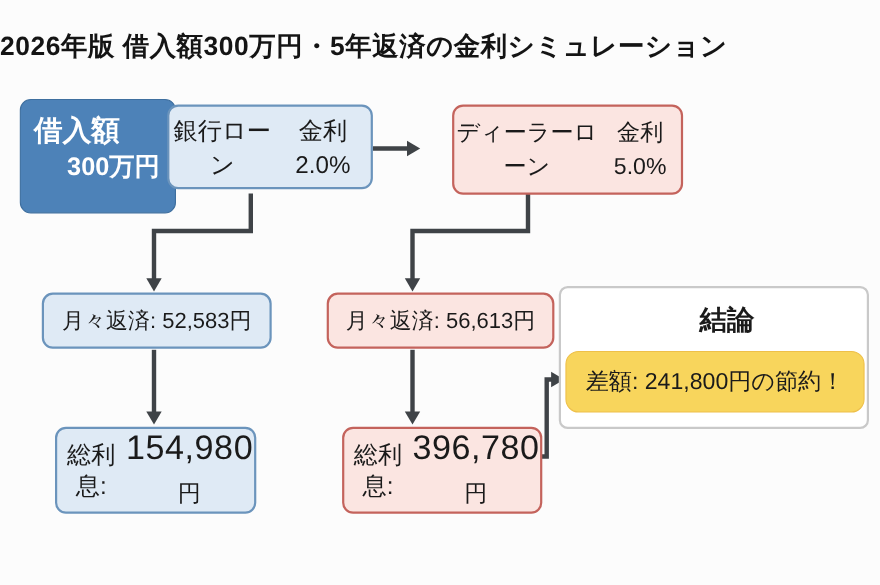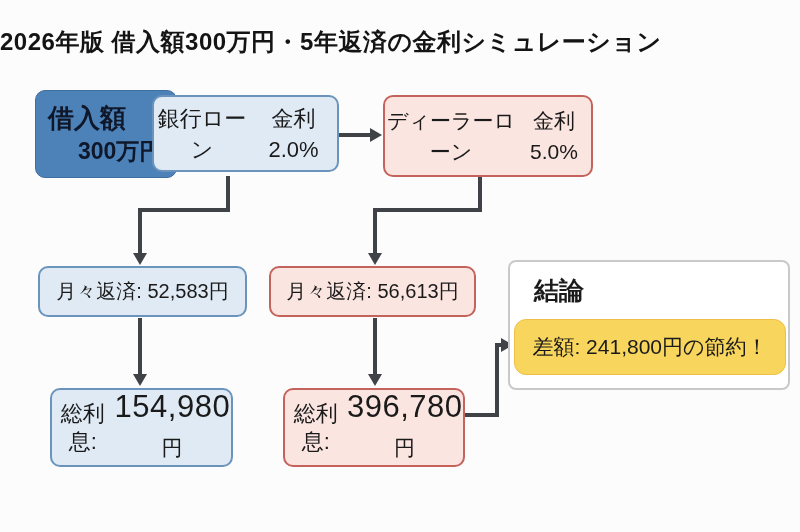--- a/index.html
+++ b/index.html
@@ -29,37 +29,38 @@
     text-align: left;
     font-size: 24px;
     font-weight: bold;
     letter-spacing: 0.5px;
     color: #141414;
   }
 
   .box { position: absolute; box-sizing: border-box; border-radius: 10px; }
 
   .loan-amount-box {
-    left: 35px; top: 90px; width: 142px; height: 88px;
+    left: 18px; top: 90px; width: 142px; height: 104px;
     background: var(--blue-dark, #4d82b8);
     border: 1px solid #3e6f9f;
-    color: #0f172a;
+    color: #ffffff;
     padding: 10px 0 0 12px;
     z-index: 1;
   }
   .loan-amount-box .l1 { font-size: 26px; font-weight: bold; line-height: 34px; }
   .loan-amount-box .l2 { font-size: 23px; font-weight: bold; line-height: 32px; margin-left: 30px; }
 
   .blue-box {
     background: var(--blue-light-bg, #dfeaf5);
     border: 2px solid var(--blue-border, #6b94bc);
   }
   .pink-box {
     background: var(--pink-bg, #fbe5e1);
     border: 2px solid var(--pink-border, #c4635c);
+    margin-left: 28px;
   }
   .center-txt {
     display: flex; flex-direction: row;
     align-items: center; justify-content: center;
     text-align: center;
   }
 
   .bank-loan-box  { left: 152px; top: 95px;  width: 187px; height: 77px; z-index: 2; font-size: 22px; line-height: 31px; }
   .dealer-loan-box{ left: 383px; top: 95px;  width: 210px; height: 82px; font-size: 21px; line-height: 31px; }
 
@@ -74,20 +75,21 @@
   .dealer-total-box { left: 283px; top: 388px; width: 182px; height: 79px; }
 
   .conclusion-box {
     left: 508px; top: 260px; width: 282px; height: 130px;
     background: #ffffff;
     border: 2px solid var(--conclusion-border, #c9c9c9);
     border-radius: 8px;
   }
   .conclusion-title {
     margin-top: 12px;
+    text-align: center;
     font-size: 25px;
     font-weight: 600;
     padding-left: 24px;
   }
   .savings-box {
     position: absolute;
     left: 4px; top: 57px; width: 270px; height: 54px;
     background: var(--yellow-bg, #f8d55c);
     border: 1px solid var(--yellow-border, #eec04a);
     border-radius: 12px;

